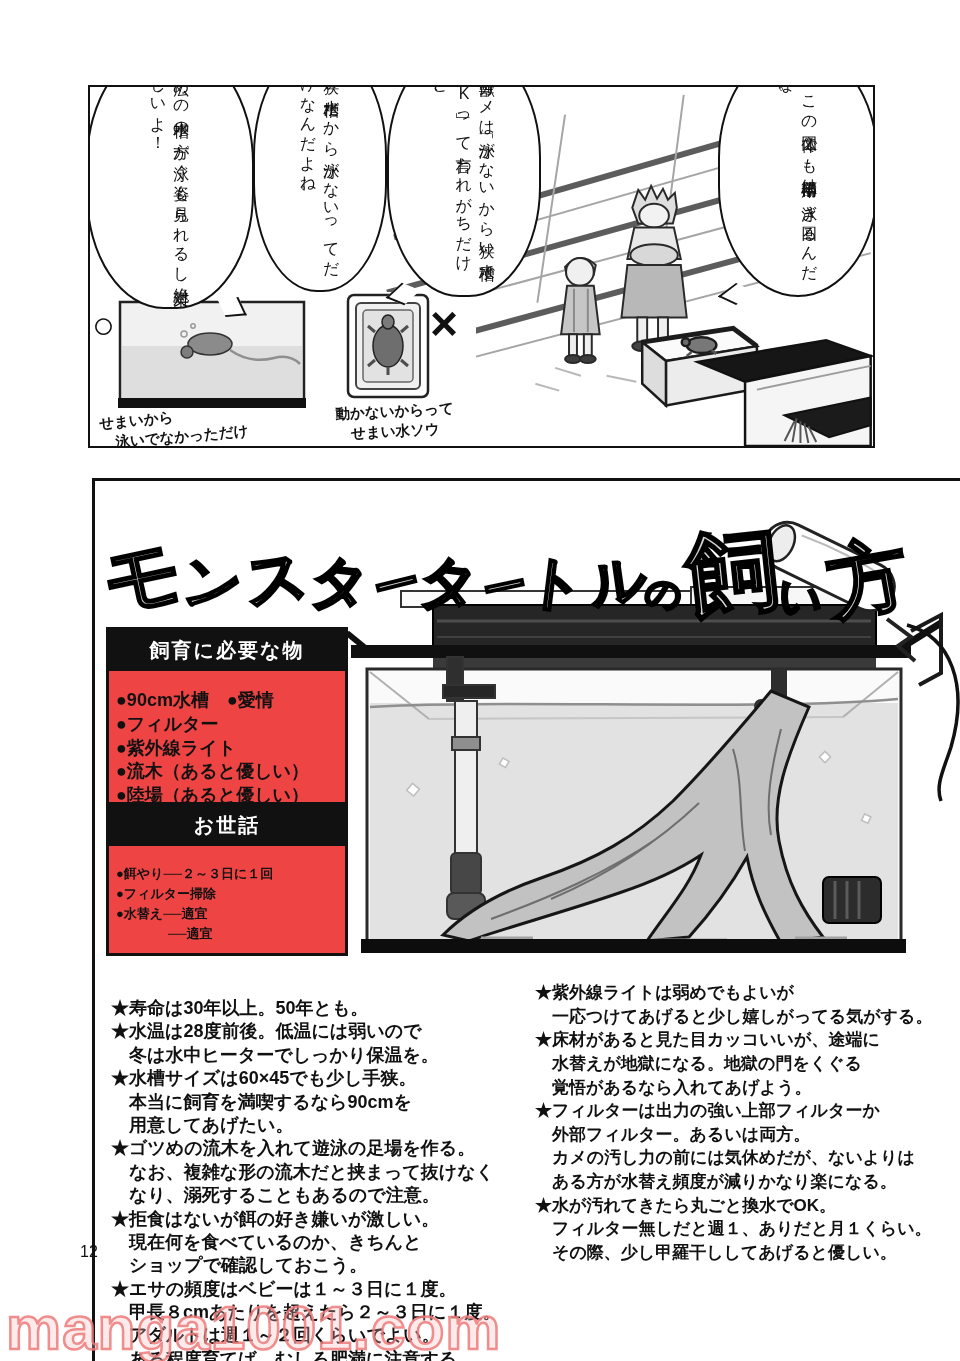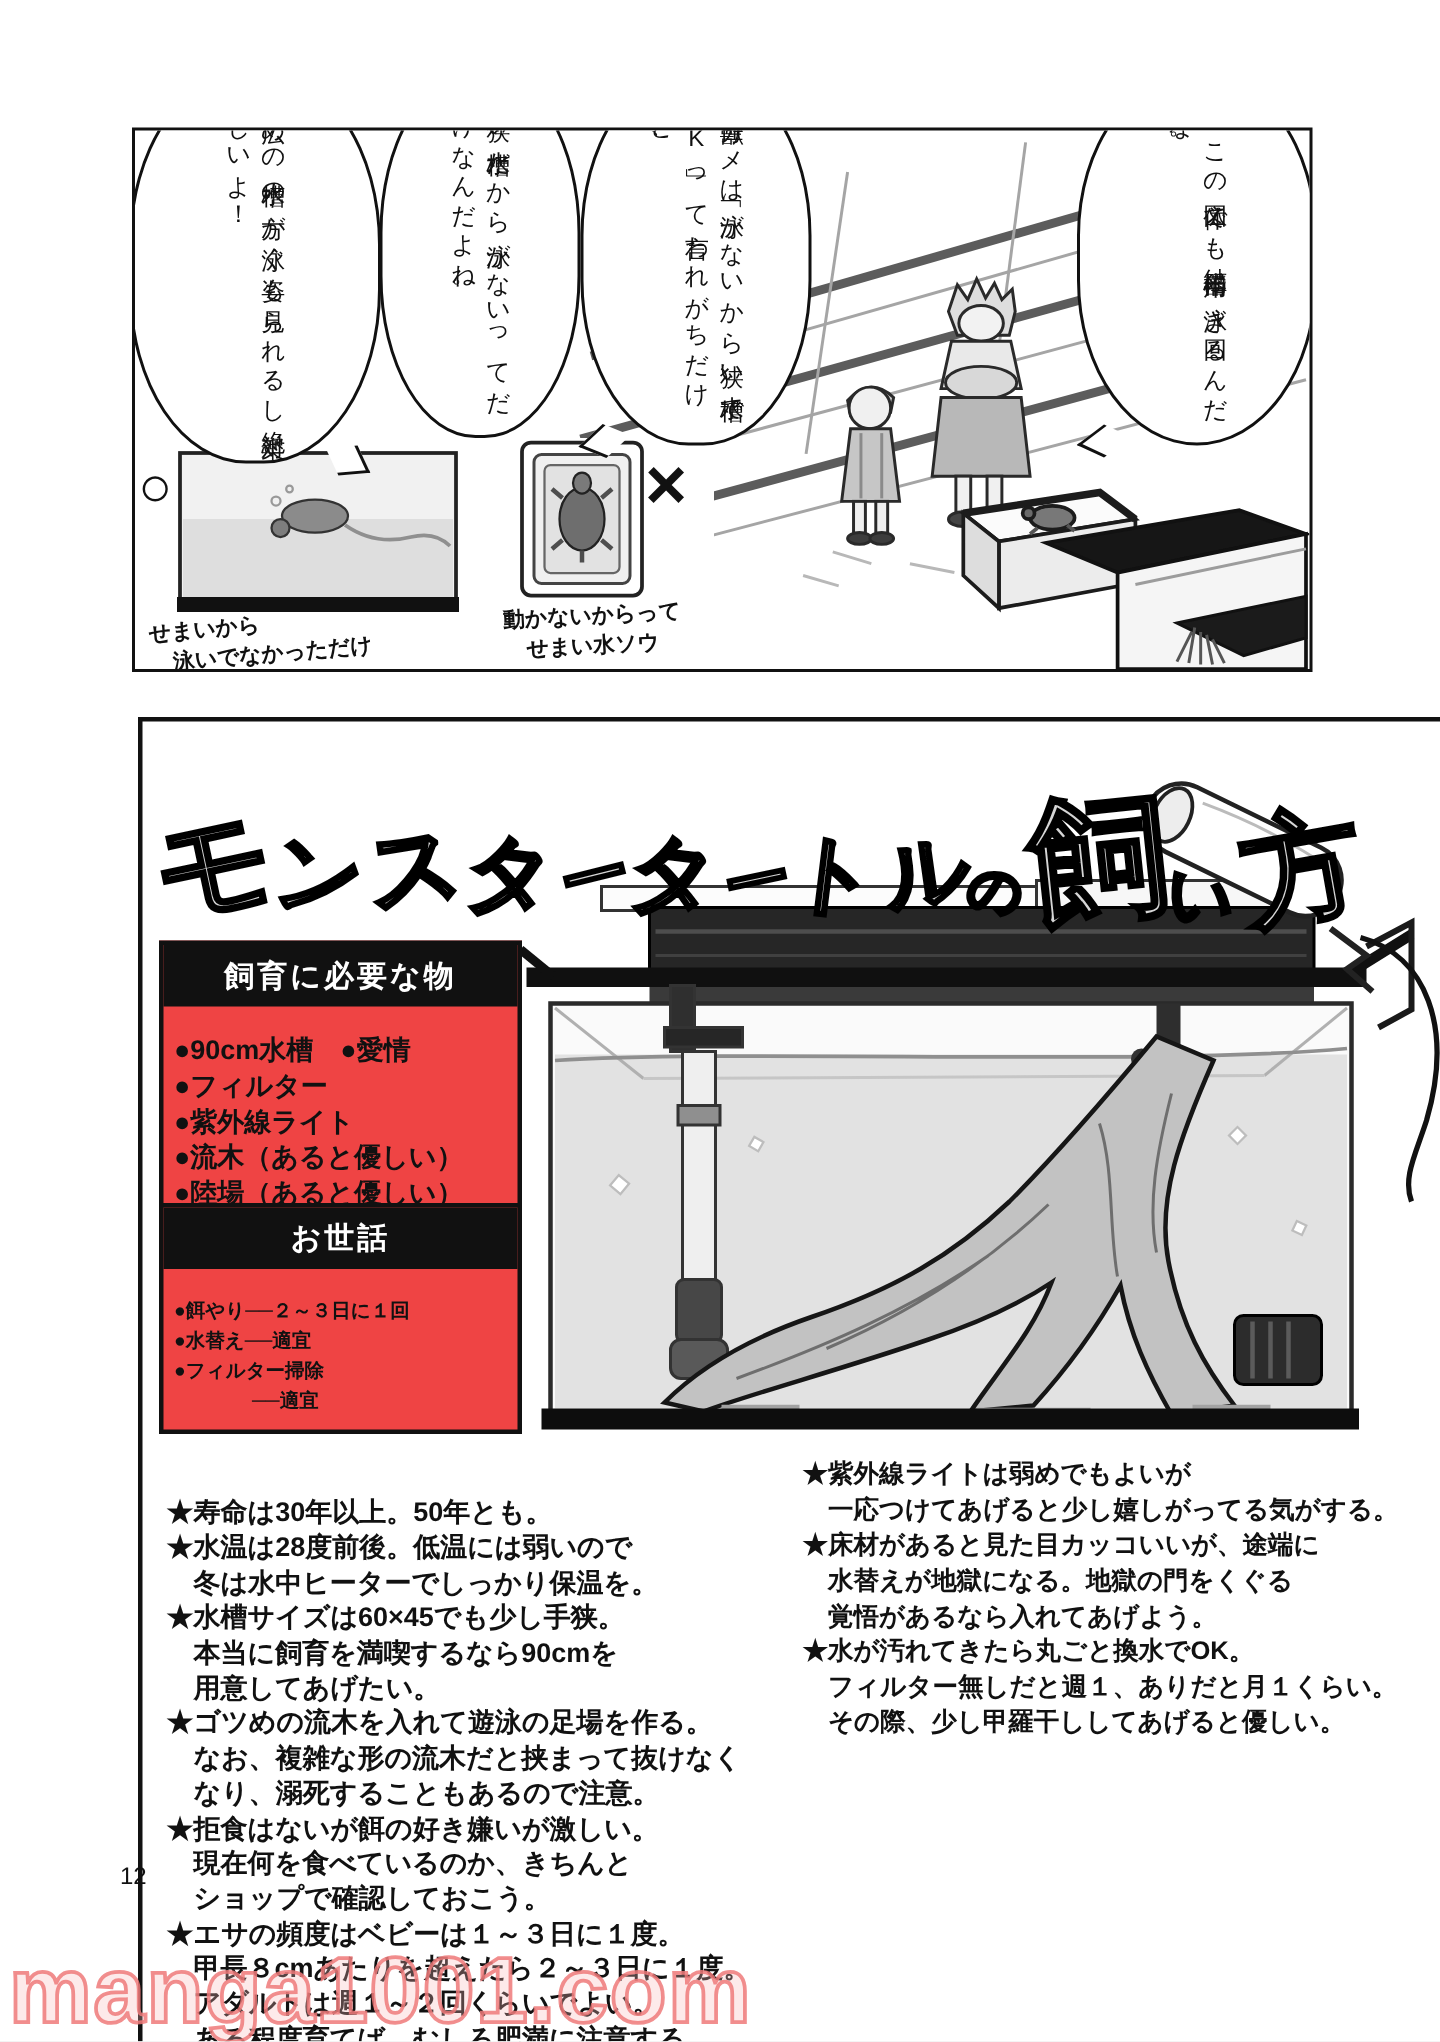--- a/index.html
+++ b/index.html
@@ -63,21 +63,21 @@
               padding:7px 2px;letter-spacing:2px;}
   .box-body{padding:18px 7px 8px 7px;}
   .needs-box .box-line{font-size:18px;font-weight:700;line-height:1.32;white-space:pre;}
   .care-box .box-line{font-size:13px;font-weight:700;line-height:1.55;white-space:pre;}
 
   .tank-illustration{position:absolute;left:256px;top:108px;width:600px;height:380px;z-index:2;
                      overflow:visible;}
 
   .notes{position:absolute;z-index:3;}
   .notes-left{left:16px;top:516px;width:398px;}
-  .notes-right{left:440px;top:490px;width:416px;}
+  .notes-right{left:440px;top:500px;width:416px;}
   .note-item{white-space:pre-line;padding-left:1em;text-indent:-1em;font-weight:600;}
   .notes-left .note-item{font-size:18px;line-height:1.3;}
   .notes-right .note-item{font-size:17px;line-height:1.39;}
 
   
   .page-number{position:absolute;left:62px;top:1243px;font-size:16px;z-index:6;margin-left:18px;}
   .watermark{position:absolute;left:6px;top:1292px;z-index:40;pointer-events:none;
              font-size:62px;font-weight:800;letter-spacing:1px;
              color:rgba(248,185,185,0.30);-webkit-text-stroke:2.5px rgba(238,122,122,0.85);}
 </style>
@@ -228,22 +228,22 @@
           <div class="box-line">●紫外線ライト</div>
           <div class="box-line">●流木（あると優しい）</div>
           <div class="box-line">●陸場（あると優しい）</div>
         </div>
     </div>
 
     <div class="info-box care-box">
       <div class="box-header">お世話</div>
       <div class="box-body">
           <div class="box-line">●餌やり──２～３日に１回</div>
+          <div class="box-line">●フィルター掃除</div>
           <div class="box-line">●水替え──適宜</div>
-          <div class="box-line">●フィルター掃除</div>
           <div class="box-line">　　　　──適宜</div>
         </div>
     </div>
 
     <svg class="tank-illustration" viewBox="0 0 600 380">
 
       <rect x="50" y="2" width="305" height="16" fill="#fcfcfc" stroke="#333" stroke-width="2"></rect>
       <rect x="340" y="-2" width="185" height="18" fill="#f7f7f7" stroke="#333" stroke-width="2"></rect>
 
       <g>
@@ -334,20 +334,24 @@
 甲長８cmあたりを超えたら２～３日に１度。
 アダルトは週１～２回くらいでよい。
 ある程度育てば、むしろ肥満に注意する。</div>
       </div>
     <div class="notes notes-right">
         <div class="note-item">★紫外線ライトは弱めでもよいが
 一応つけてあげると少し嬉しがってる気がする。</div>
         <div class="note-item">★床材があると見た目カッコいいが、途端に
 水替えが地獄になる。地獄の門をくぐる
 覚悟があるなら入れてあげよう。</div>
+        <div class="note-item">★フィルターは出力の強い上部フィルターか
+外部フィルター。あるいは両方。
+カメの汚し力の前には気休めだが、ないよりは
+ある方が水替え頻度が減りかなり楽になる。</div>
         <div class="note-item">★水が汚れてきたら丸ごと換水でOK。
 フィルター無しだと週１、ありだと月１くらい。
 その際、少し甲羅干ししてあげると優しい。</div>
       </div>
   </section>
 
   <div class="page-number">12</div>
   <div class="watermark">manga1001.com</div>
 </div>
 

